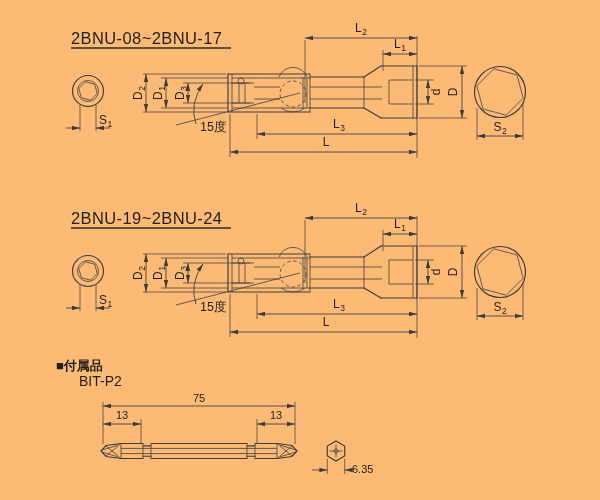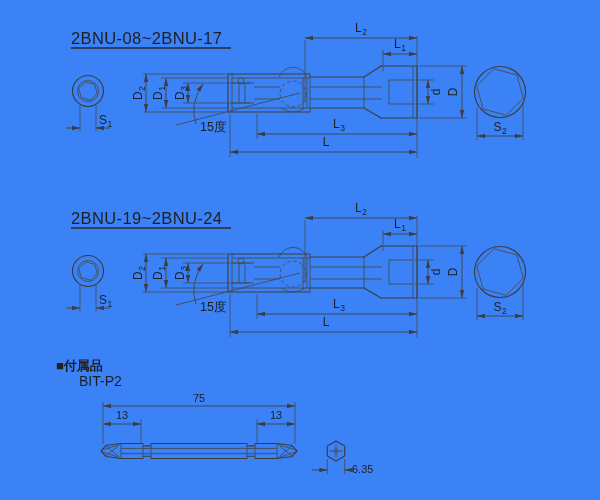--- a/index.html
+++ b/index.html
@@ -1,16 +1,16 @@
 <!DOCTYPE html>
 <html><head>
 <meta charset="utf-8">
 <style>
   html,body{margin:0;padding:0;background:#ffffff;}
-  .stage{position:relative;width:600px;height:500px;background:#3b82f6;overflow:hidden;
+  .stage{position:relative;width:600px;height:500px;background:#fdba74;overflow:hidden;
          font-family:"Liberation Sans","DejaVu Sans",sans-serif;text-align:right;}
   svg{display:block;}
   svg text{fill:#1f1f1f;stroke:none;font-family:"Liberation Sans","DejaVu Sans",sans-serif;}
   .title-text{font-size:16.5px;font-weight:500;letter-spacing:0.4px;}
   .lbl{font-size:12px;}
   .lbl .sub{font-size:8.5px;}
   .num{font-size:11px;}
   .kanji{font-size:12.5px;}
   .heading{font-size:13px;font-weight:600;}
   .model{font-size:14px;font-weight:500;}

